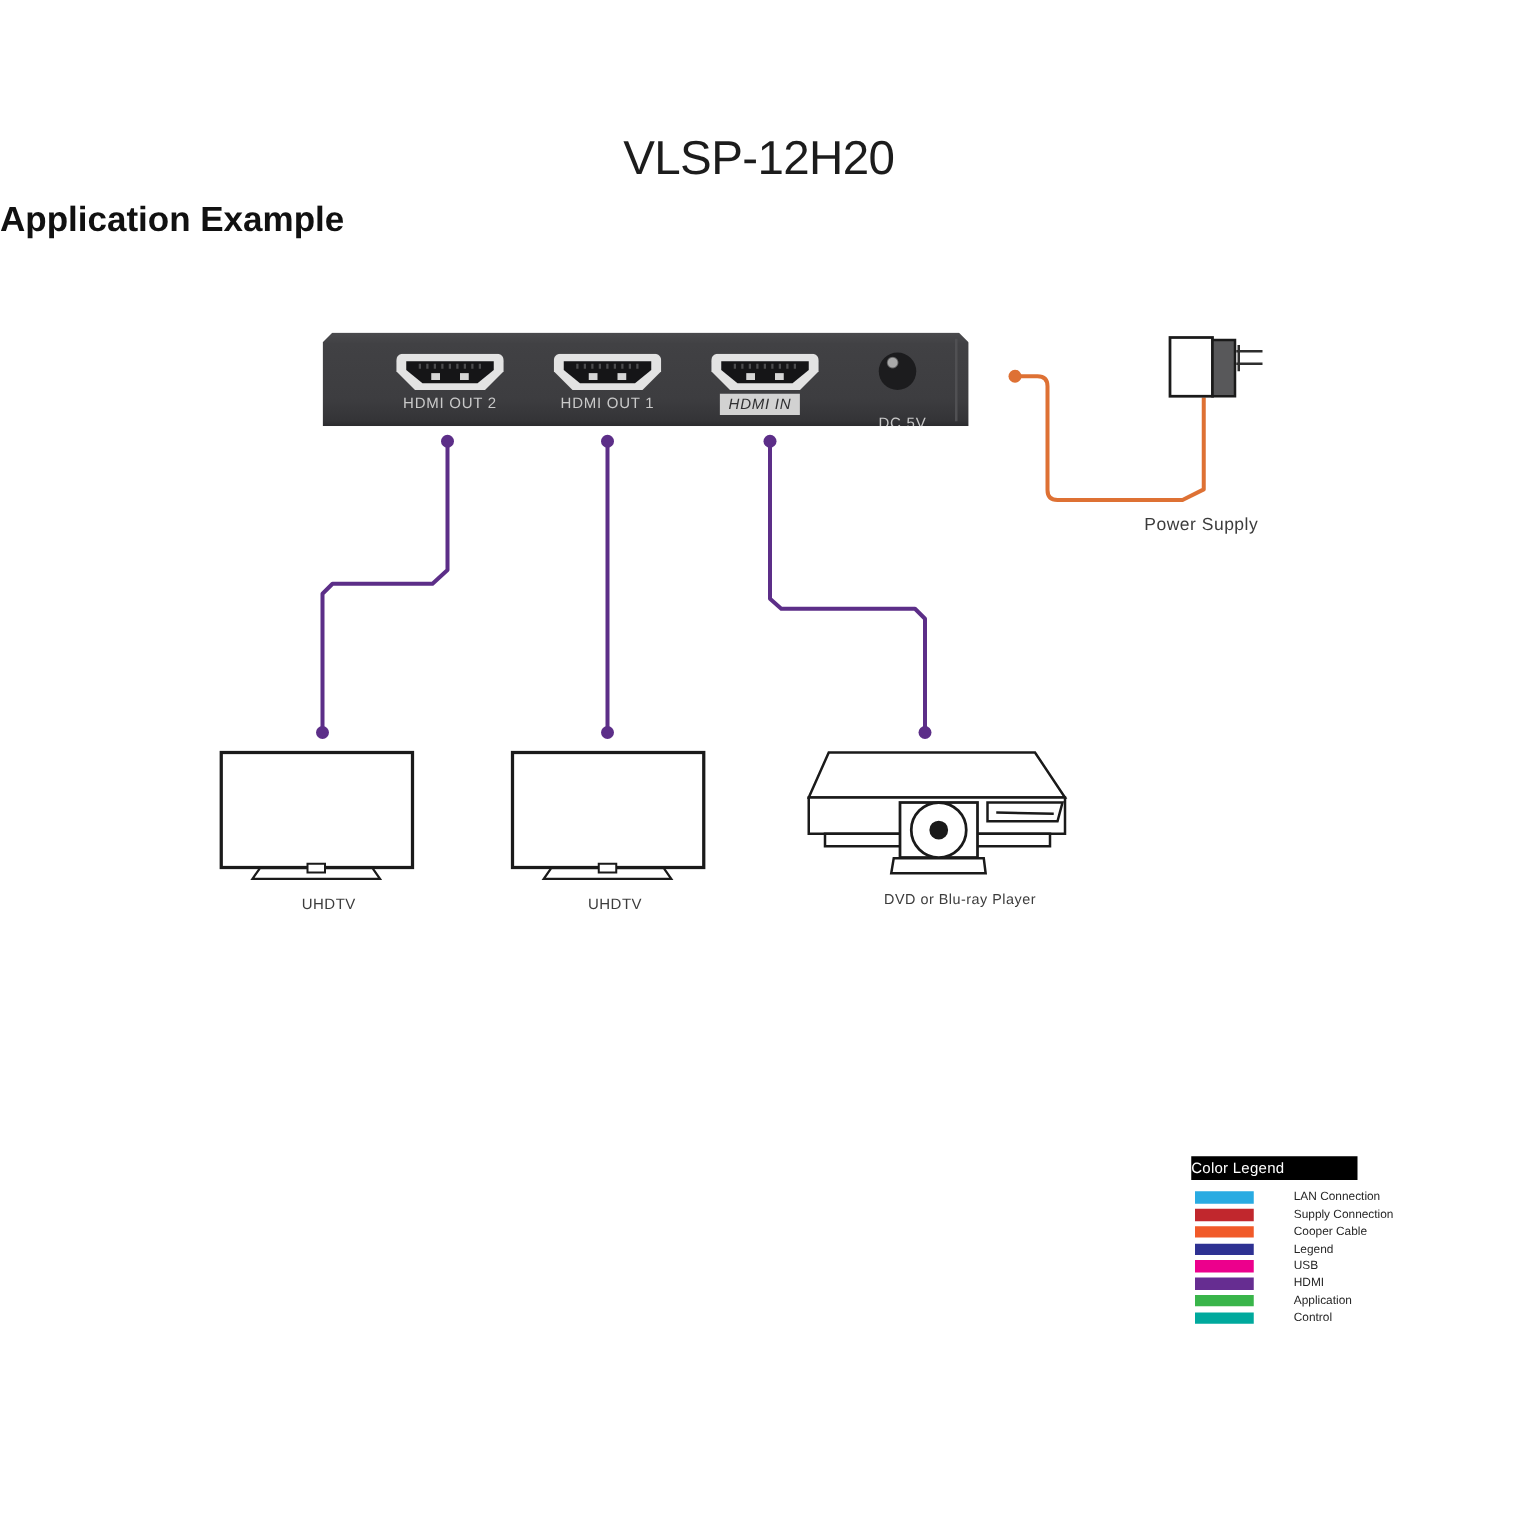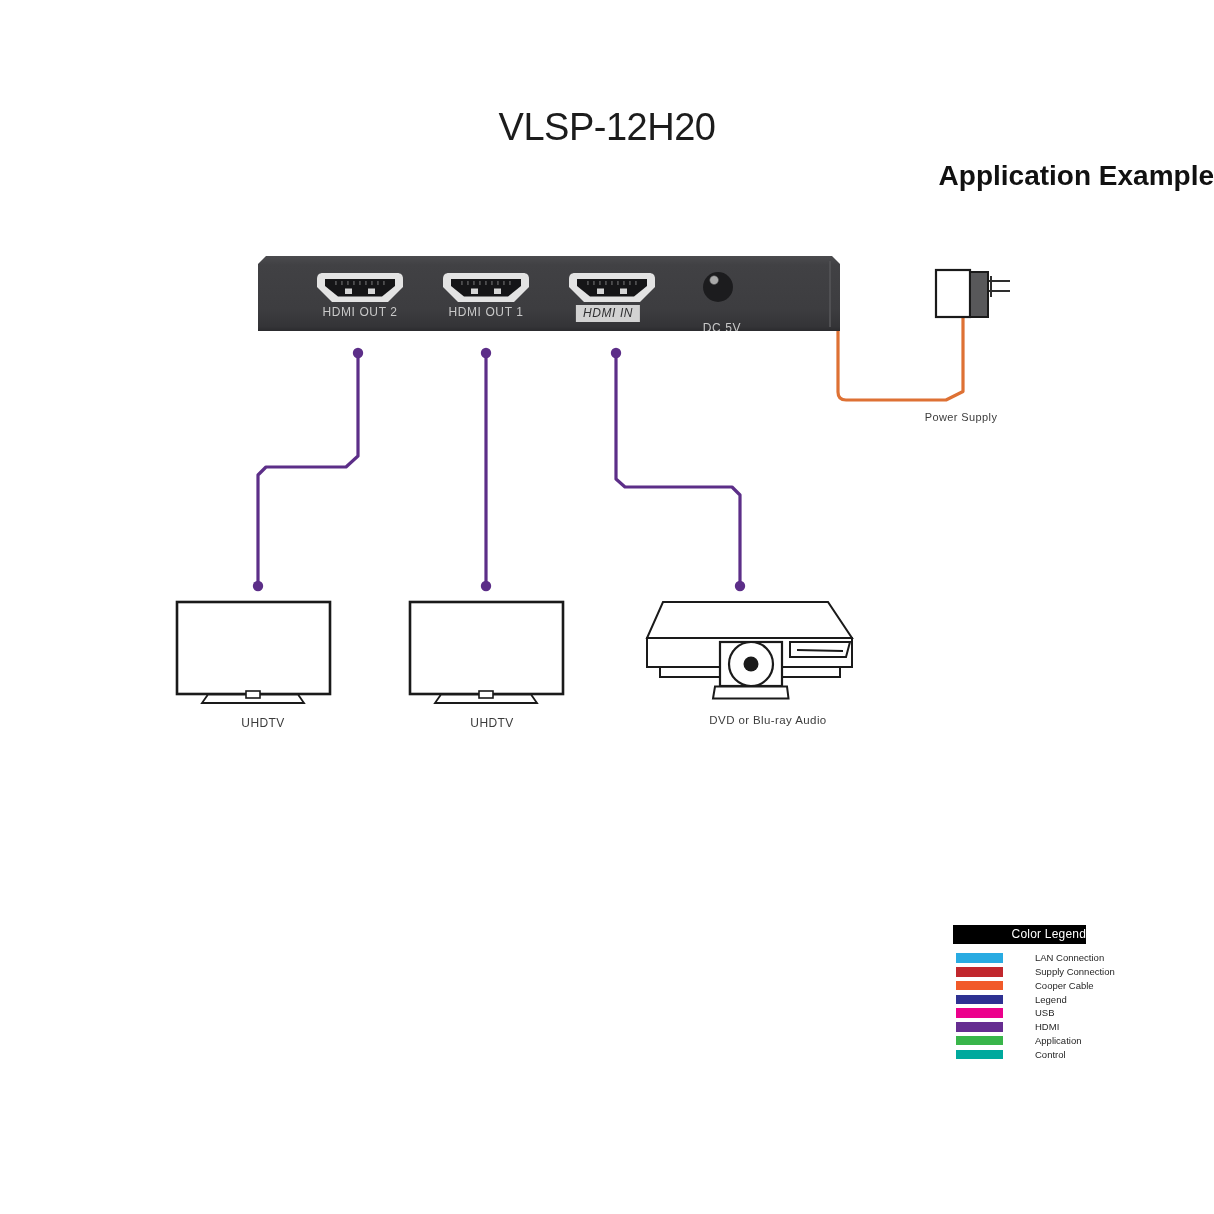--- a/index.html
+++ b/index.html
@@ -8,27 +8,27 @@
   .page {
     position:relative; width:1214px; height:1214px; background:#ffffff; overflow:hidden;border-radius:11px;
   }
 
   
   .title {
     position:absolute; left:0; top:106px; width:1214px; text-align:center;
     font-size:38px; font-weight:400; color:#1c1c1c; letter-spacing:-0.5px;
   }
   .subtitle {
-    position:absolute; left:0; top:160px; width:1214px; text-align:right;
+    position:absolute; left:0; top:160px; width:1214px; text-align:left;
     font-size:28px; font-weight:700; color:#111111; letter-spacing:0px;
   }
 
   
   .device {
-    position:absolute; left:258px; top:256px; width:582px; height:75px;
+    position:absolute; left:258px; top:266px; width:517px; height:75px;
     background:linear-gradient(180deg,#4b4b4e 0%, #414144 12%, #3d3d40 70%, #343437 94%, #2b2b2e 100%);
     clip-path:polygon(8px 0, calc(100% - 8px) 0, 100% 8px, 100% 100%, 0 100%, 0 8px);
   }
   .device .bevel-right {
     position:absolute; right:9px; top:5px; bottom:4px; width:2px; background:#505053;
   }
   .port { position:absolute; top:17px; width:86px; height:29px; }
   .port-1 { left:59px; }  .port-2 { left:185px; }  .port-3 { left:311px; }
   .port-label {
     position:absolute; top:49px; transform:translateX(-50%);
@@ -53,21 +53,21 @@
 
   
   .cables { position:absolute; left:0; top:0; pointer-events:none; }
 
   .dev-svg { position:absolute; }
 
   
   .legend { position:absolute; left:953px; top:925px; width:150px; height:135px; }
   .legend-header {
     position:absolute; left:0; top:0; width:133px; height:19px; background:#000000;
-    color:#ffffff; font-size:12px; text-align:right; line-height:19px; letter-spacing:0.2px;
+    color:#ffffff; font-size:12px; text-align:left; line-height:19px; letter-spacing:0.2px;
   }
   .legend-row { position:absolute; left:0; height:12px; }
   .legend-swatch { position:absolute; left:3px; top:1px; width:47px; height:9.5px; display:block; }
   .legend-label { position:absolute; left:56px; top:0; font-size:9.5px; color:#262626; white-space:nowrap;margin-left:26px; }
 </style>
 </head>
 <body>
 
 <div class="page">
 
@@ -176,30 +176,30 @@
     <polygon points="23,4 188,4 212,40 7,40" fill="#ffffff" stroke="#1a1a1a" stroke-width="2"></polygon>
     <rect x="7" y="40" width="205" height="29" fill="#ffffff" stroke="#1a1a1a" stroke-width="2"></rect>
     <rect x="20" y="69" width="180" height="10" fill="#ffffff" stroke="#1a1a1a" stroke-width="2"></rect>
     <polygon points="150,44 210,44 206,59 150,59" fill="#ffffff" stroke="#1a1a1a" stroke-width="2"></polygon>
     <line x1="157" y1="52" x2="203" y2="53" stroke="#1a1a1a" stroke-width="2"></line>
     <rect x="80" y="44" width="62" height="44" fill="#ffffff" stroke="#1a1a1a" stroke-width="2.2"></rect>
     <circle cx="111" cy="66" r="22" fill="#ffffff" stroke="#1a1a1a" stroke-width="2.2"></circle>
     <circle cx="111" cy="66" r="7.5" fill="#1a1a1a"></circle>
     <polygon points="75,88.5 147,88.5 148.5,100.5 73,100.5" fill="#ffffff" stroke="#1a1a1a" stroke-width="2"></polygon>
   </svg>
-  <div class="fig-label" style="left:768px; top:714px; font-size:11.5px;">DVD or Blu-ray Audio</div>
+  <div class="fig-label" style="left:768px; top:714px; font-size:11.5px;">DVD or Blu-ray Player</div>
 
   <svg class="dev-svg" style="left:930px; top:265px;" width="90" height="60" viewBox="0 0 90 60">
     <rect x="6" y="5" width="34" height="47" fill="#ffffff" stroke="#1a1a1a" stroke-width="2.2"></rect>
     <rect x="40" y="7" width="18" height="45" fill="#58585a" stroke="#1a1a1a" stroke-width="2"></rect>
     <line x1="61" y1="11" x2="61" y2="32" stroke="#2e2e2e" stroke-width="2"></line>
     <line x1="59" y1="16" x2="80" y2="16" stroke="#2e2e2e" stroke-width="2"></line>
     <line x1="59" y1="26" x2="80" y2="26" stroke="#2e2e2e" stroke-width="2"></line>
   </svg>
-  <div class="fig-label" style="left:961px; top:411px; font-size:11px;">Power Supply</div>
+  <div class="fig-label" style="left:961px; top:411px; font-size:14px;">Power Supply</div>
 
   <div class="legend">
     <div class="legend-header">Color Legend</div>
 
     <div class="legend-row" style="top:27px;">
       <span class="legend-swatch" style="background-color: rgb(41, 171, 226);"></span>
       <span class="legend-label">LAN Connection</span>
     </div>
     <div class="legend-row" style="top:41px;">
       <span class="legend-swatch" style="background-color: rgb(193, 39, 45);"></span>

